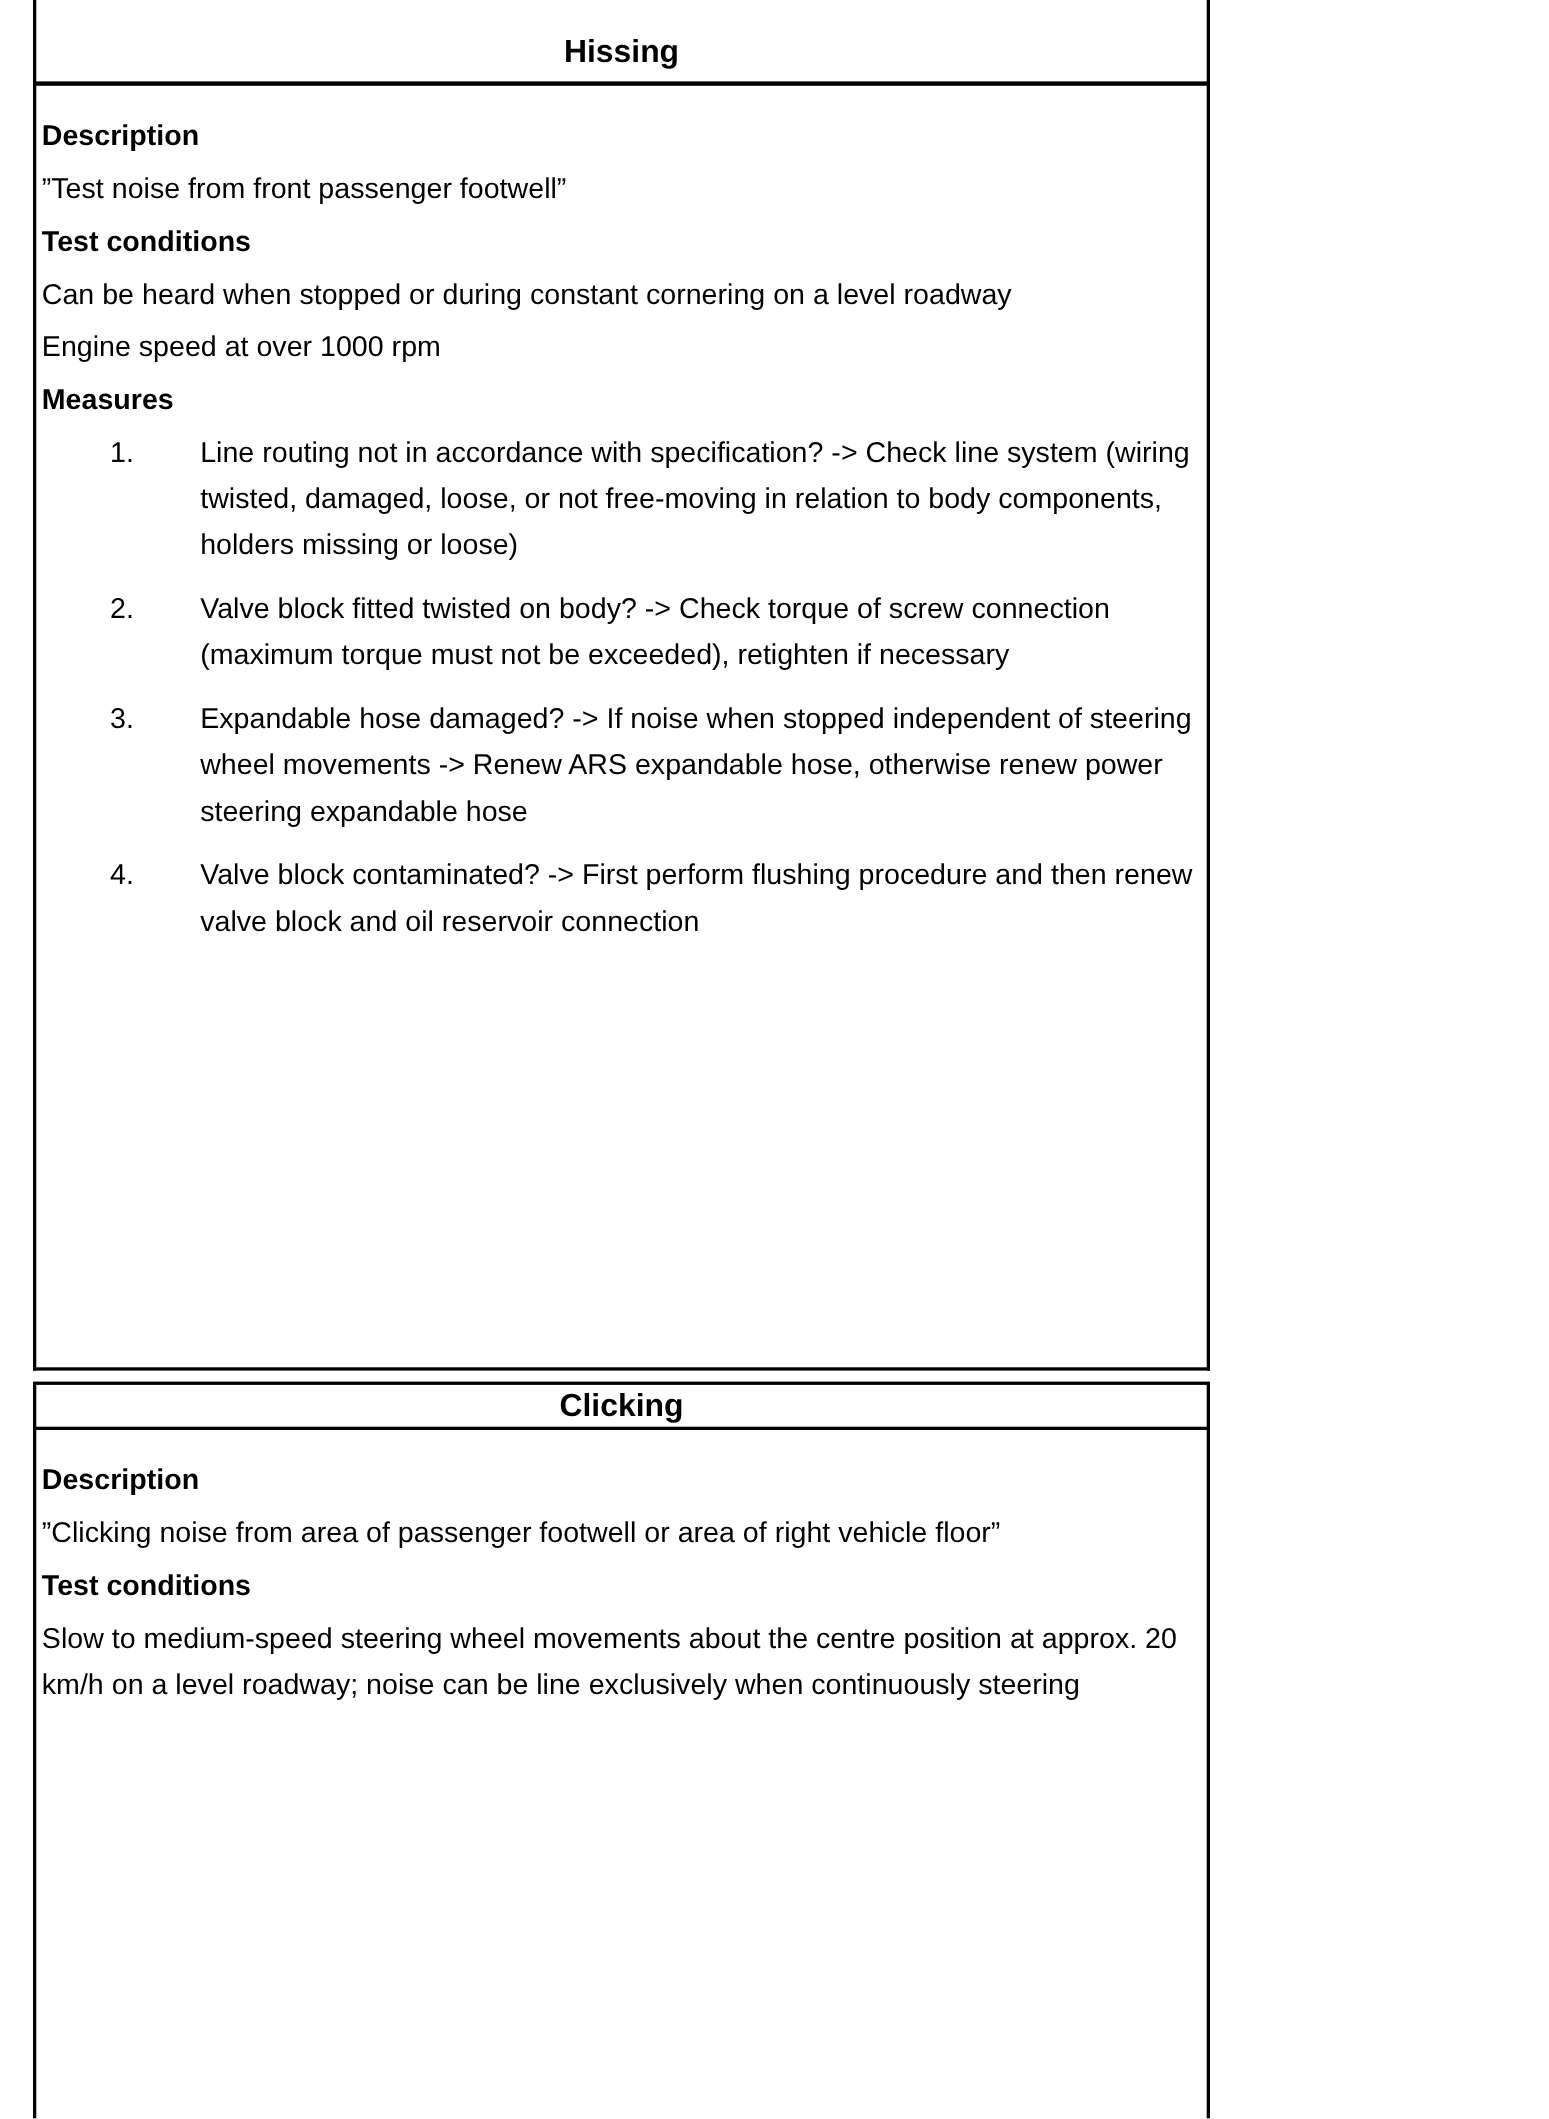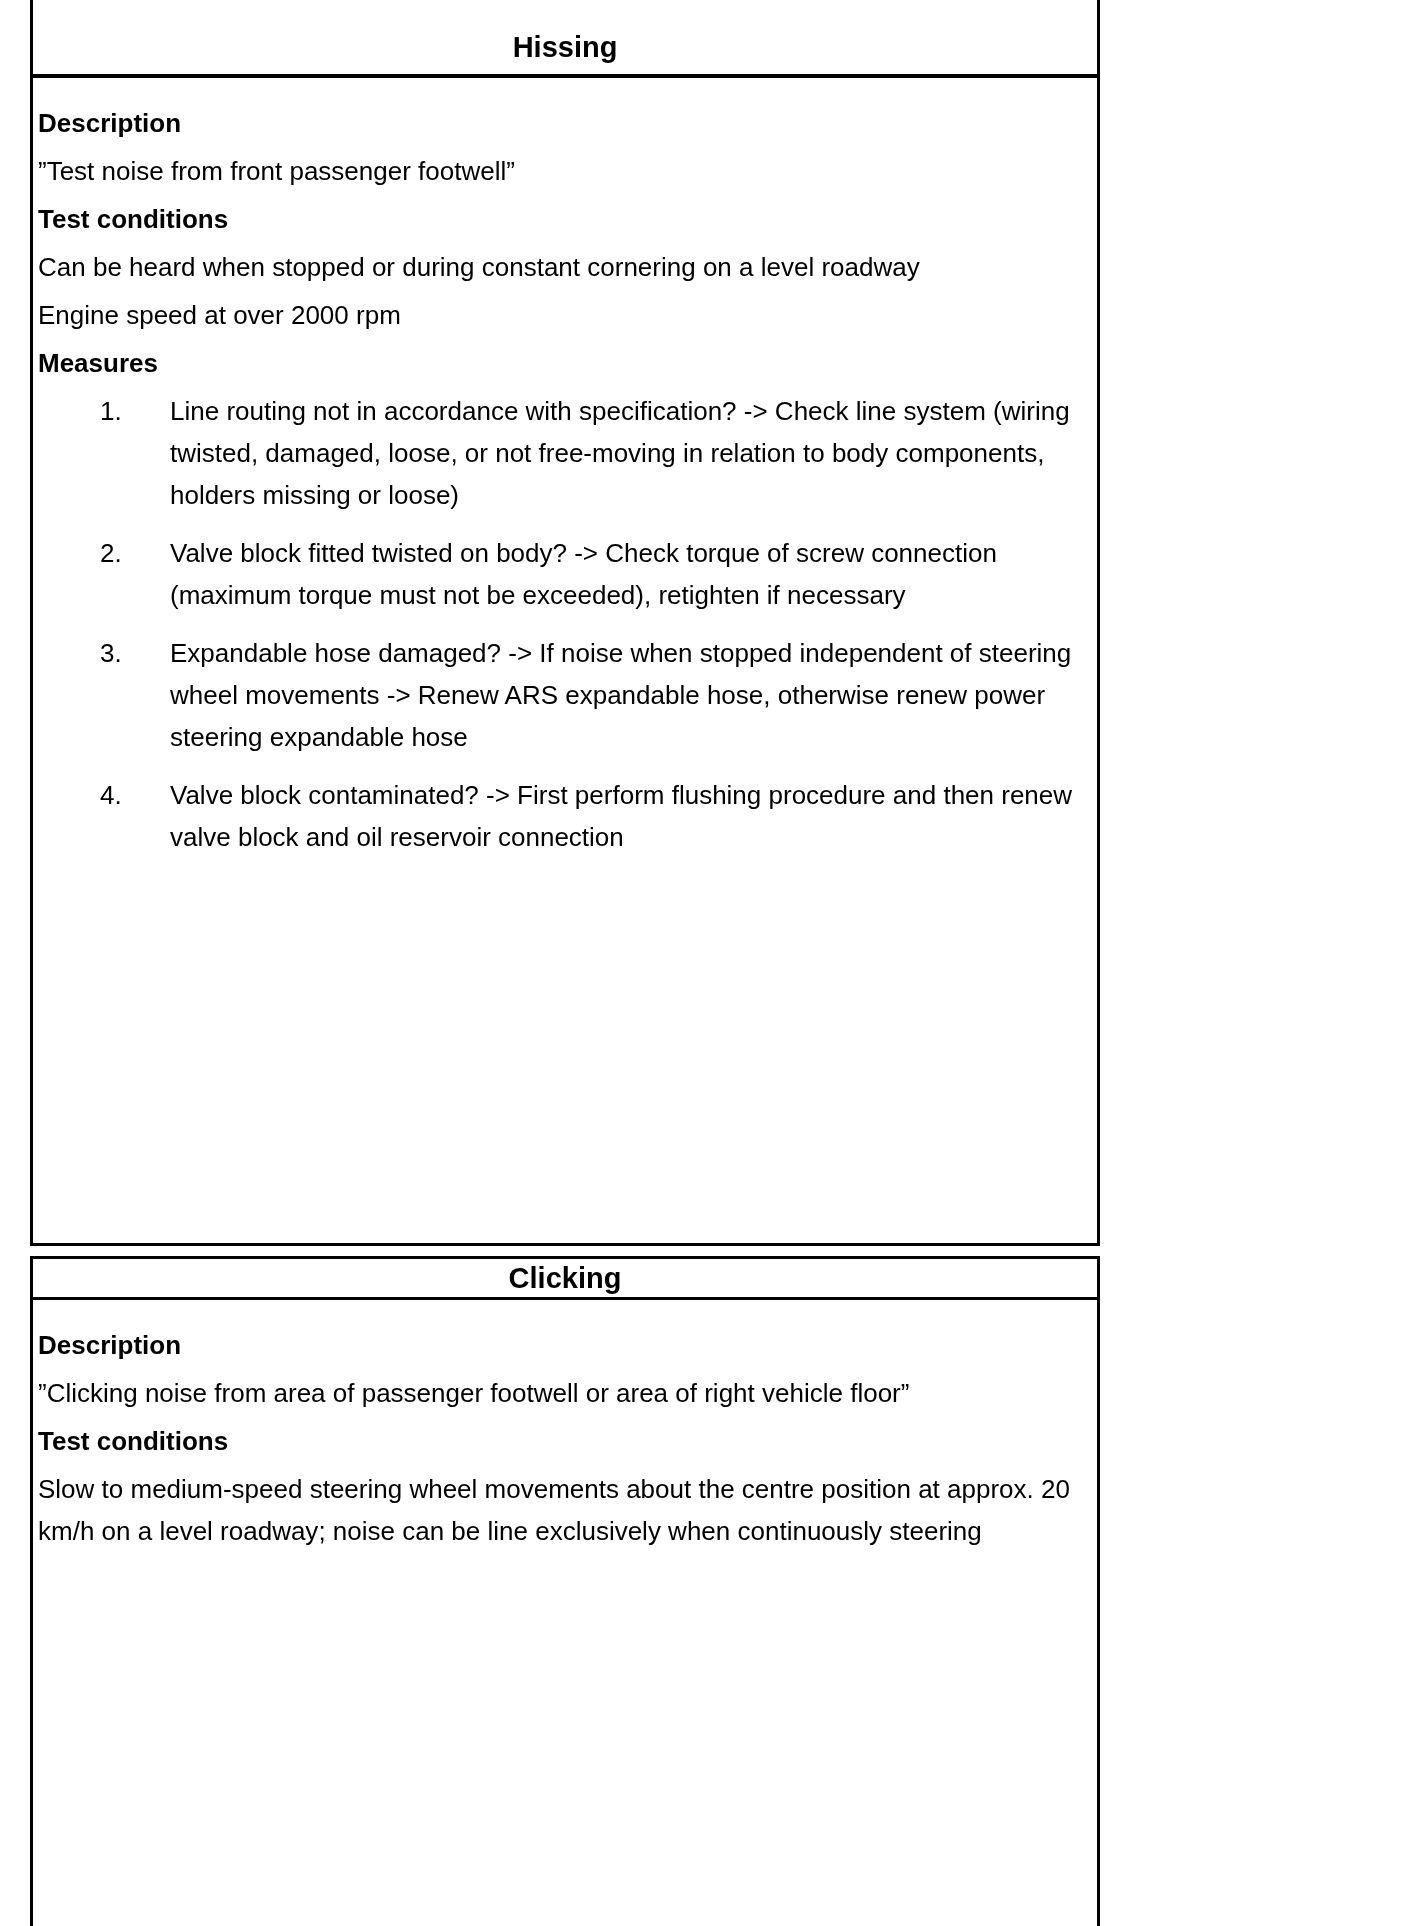--- a/index.html
+++ b/index.html
@@ -63,37 +63,38 @@
     margin: 6px 0 16px 0;
   }
   .measure-num {
     flex: none;
     width: 70px;
     margin-left: 62px;
   }
   .measure-text {
     flex: 1;
     padding-right: 4px;
+    margin-left: 12px;
   }
 </style>
 </head>
 <body>
 
 <div class="doc">
 
   <div>
     <div class="section-header hissing-header">
       <span>Hissing</span>
     </div>
     <div class="section-body body-hissing">
       <p class="bold">Description</p>
       <p>”Test noise from front passenger footwell”</p>
       <p class="bold">Test conditions</p>
       <p><span>Can be heard when stopped or during constant cornering on a </span><span class="ul">level roadway</span><span></span></p>
-      <p>Engine speed at over 2000 rpm</p>
+      <p>Engine speed at over 1000 rpm</p>
       <p class="bold">Measures</p>
       <div>
           <div class="measure">
             <div class="measure-num">1.</div>
             <div class="measure-text">Line routing not in accordance with specification? -&gt; Check line system (wiring twisted, damaged, loose, or not free-moving in relation to body components, holders missing or loose)</div>
           </div>
           <div class="measure">
             <div class="measure-num">2.</div>
             <div class="measure-text">Valve block fitted twisted on body? -&gt; Check torque of screw connection (maximum torque must not be exceeded), retighten if necessary</div>
           </div>

